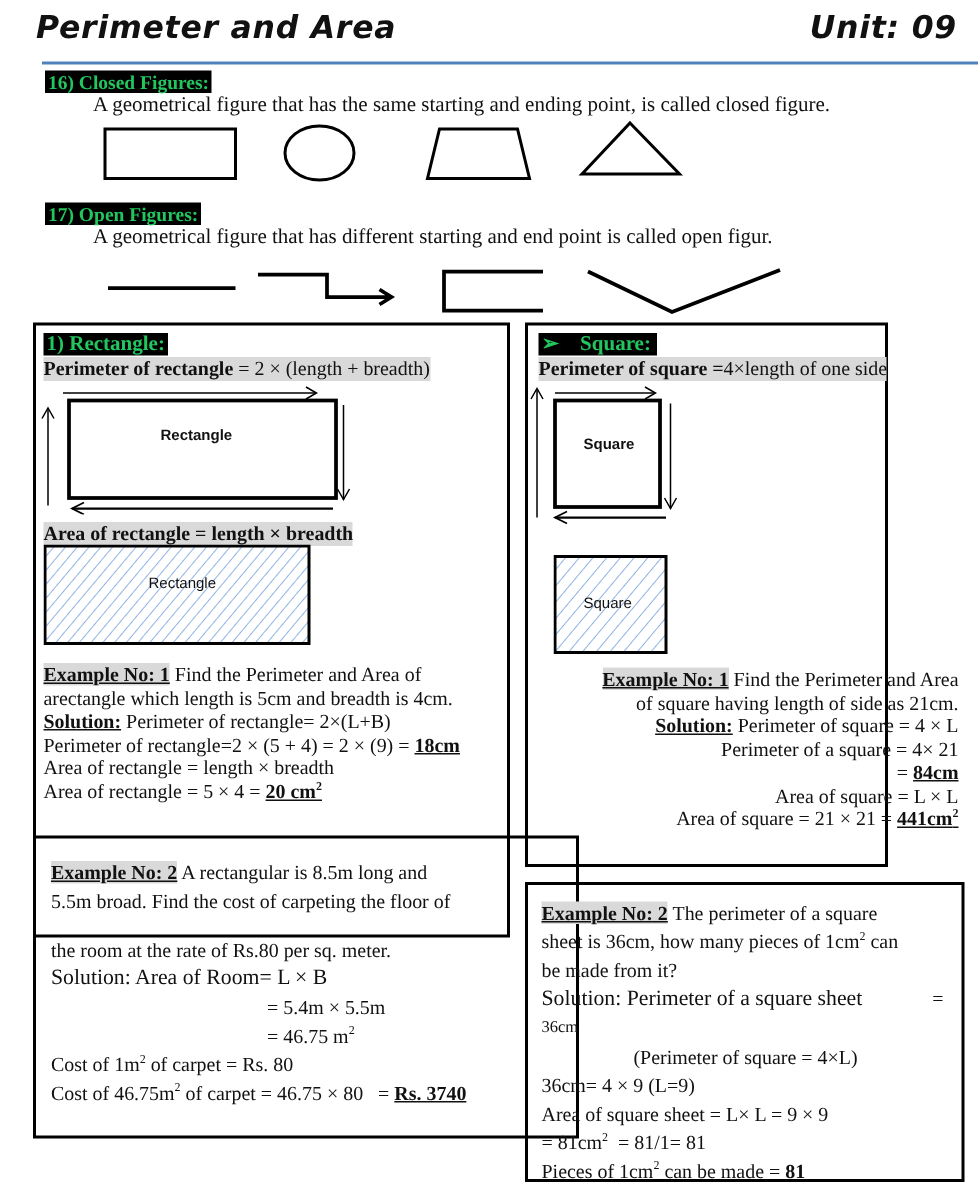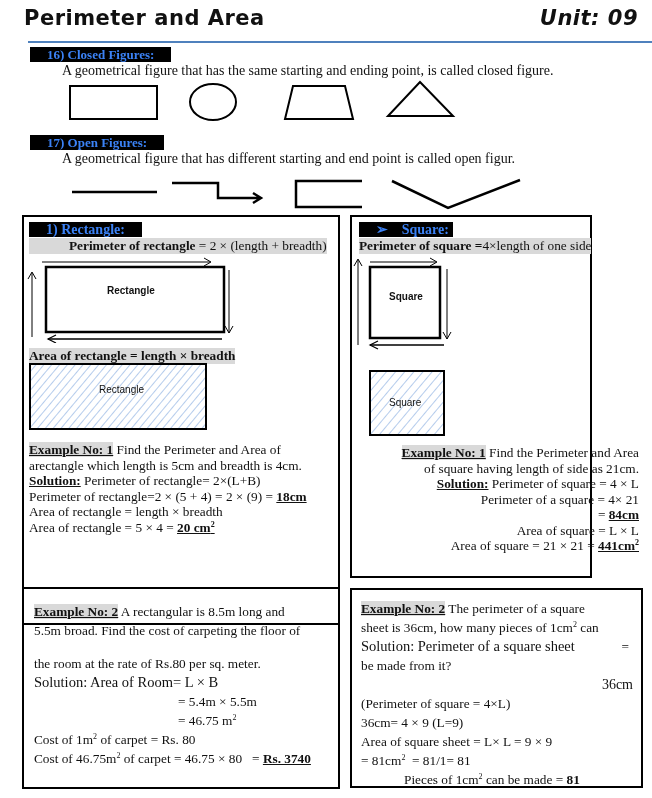--- a/index.html
+++ b/index.html
@@ -1,24 +1,24 @@
 <!DOCTYPE html>
 <html><head>
 <meta charset="utf-8">
 <style>
   html, body { margin:0; padding:0; background:#fff; }
   body { width:652px; height:798px; position:relative; overflow:hidden;
          font-family:"Liberation Serif", serif; color:#111; }
   .abs { position:absolute; }
-  .title { left:24px; top:6px; font-family:"DejaVu Sans", sans-serif; 
+  .title { left:24px; top:6px; font-family:"DejaVu Sans", sans-serif; font-style:italic;
            font-weight:bold; font-size:21px; letter-spacing:0.5px; }
   .unit { right:14px; top:6px; font-family:"DejaVu Sans", sans-serif; font-style:italic;
           font-weight:bold; font-size:21px; letter-spacing:0.5px;text-align:right; }
   .rule { left:28px; top:41px; width:624px; height:2px; background:#4f81bd; }
-  .sec-head { background:#000; color:#3b82f6; font-weight:bold; font-size:13px; padding:0 17px; line-height:15px; }
+  .sec-head { background:#000; color:#22c55e; font-weight:bold; font-size:13px; padding:0 2px; line-height:15px; }
   .sec-desc { font-size:14px; }
   .box { border:2.5px solid #000; box-sizing:border-box; }
   .hl { background:#d9d9d9; }
   .b { font-weight:bold; }
   .u { text-decoration:underline; }
   .line { font-size:13.3px; line-height:15.5px; white-space:nowrap; }
   .fig-label { font-family:"Liberation Sans", sans-serif; font-weight:bold; font-size:10px; }
   sup { font-size:8px; line-height:0; }
   .just { text-align:justify; text-align-last:left; }
 </style>
@@ -42,21 +42,21 @@
 <div class="abs sec-desc" style="left:62px;top:151px;">A geometrical figure that has different starting and end point is called open figur.</div>
 <svg class="abs" style="left:0;top:175px;" width="652" height="40">
   <line x1="72" y1="17" x2="157" y2="17" stroke="#000" stroke-width="2.5"></line>
   <path d="M172 8 L218 8 L218 23 L260 23 M253 18 L261 23 L253 28" fill="none" stroke="#000" stroke-width="2.5"></path>
   <path d="M362 6 L296 6 L296 32 L362 32" fill="none" stroke="#000" stroke-width="2.5"></path>
   <path d="M392 6 L448 33 L520 5" fill="none" stroke="#000" stroke-width="2.5"></path>
 </svg>
 
 <div class="abs box" style="left:22px;top:215px;width:318px;height:410px;">
   <div class="abs sec-head" style="left:5px;top:5px;font-size:14px;">1)     Rectangle:</div>
-  <div class="abs line hl" style="left:5px;top:21px;font-size:13.3px;padding-left:40px;">
+  <div class="abs line hl" style="left:5px;top:21px;font-size:13.3px;">
     <span class="b">Perimeter of rectangle</span><span> = 2 × (length + breadth)</span>
   </div>
   <svg class="abs" style="left:0;top:36px;" width="300" height="90">
     <line x1="18" y1="9" x2="186" y2="9" stroke="#000" stroke-width="1"></line>
     <path d="M180 5 L187 9 L180 13" fill="none" stroke="#000" stroke-width="1"></path>
     <line x1="8" y1="84" x2="8" y2="20" stroke="#000" stroke-width="1"></line>
     <path d="M4 26 L8 19 L12 26" fill="none" stroke="#000" stroke-width="1"></path>
     <rect x="22" y="14" width="178" height="65" fill="#fff" stroke="#000" stroke-width="2.5"></rect>
     <line x1="205" y1="17" x2="205" y2="80" stroke="#000" stroke-width="1"></line>
     <path d="M201 73 L205 80 L209 73" fill="none" stroke="#000" stroke-width="1"></path>
@@ -118,39 +118,39 @@
     <div class="line"><span class="b u hl">Example No: 1</span><span> Find the Perimeter and Area</span></div>
     <div class="line">of square having length of side as 21cm.</div>
     <div class="line"><span class="b u">Solution:</span><span> Perimeter of square = 4 × L</span></div>
     <div class="line">Perimeter of a square = 4× 21</div>
     <div class="line"><span>= </span><span class="b u">84cm</span></div>
     <div class="line">Area of square = L × L</div>
     <div class="line"><span>Area of square = 21 × 21 = </span><span class="b u"><span>441cm</span><sup>2</sup></span></div>
   </div>
 </div>
 
-<div class="abs box" style="left:22px;top:587px;width:318px;height:202px;">
+<div class="abs box" style="left:22px;top:557px;width:364px;height:202px;">
   <div class="abs" style="left:10px;top:13px;width:296px;">
     <div class="just" style="font-size:13.3px;line-height:19px;"><span class="b u hl">Example No: 2</span><span> A rectangular is 8.5m long and</span></div>
     <div class="just" style="font-size:13.3px;line-height:19px;">5.5m broad. Find the cost of carpeting the floor of</div>
     <div style="font-size:13.3px;line-height:19px;margin-top:14px;">the room at the rate of Rs.80 per sq. meter.</div>
     <div style="font-size:14.5px;line-height:19px;">Solution: Area of Room= L × B</div>
     <div style="font-size:13.3px;line-height:19px;padding-left:144px;">= 5.4m × 5.5m</div>
     <div style="font-size:13.3px;line-height:19px;padding-left:144px;"><span>= 46.75 m</span><sup>2</sup></div>
     <div style="font-size:13.3px;line-height:19px;"><span>Cost of 1m</span><sup>2</sup><span> of carpet = Rs. 80</span></div>
     <div style="font-size:13.3px;line-height:19px;white-space:pre;"><span>Cost of 46.75m</span><sup>2</sup><span> of carpet = 46.75 × 80   = </span><span class="b u">Rs. 3740</span></div>
   </div>
 </div>
 
 <div class="abs box" style="left:350px;top:588px;width:293px;height:200px;">
   <div class="abs" style="left:9px;top:9px;width:272px;">
     <div style="font-size:13.3px;line-height:19px;"><span class="b u hl">Example No: 2</span><span> The perimeter of a square</span></div>
     <div style="font-size:13.3px;line-height:19px;"><span>sheet is 36cm, how many pieces of 1cm</span><sup>2</sup><span> can</span></div>
+    <div style="font-size:13.3px;line-height:19px;">be made from it?</div>
     <div style="font-size:13.3px;line-height:19px;position:relative;"><span style="font-size:14.5px;">Solution: Perimeter of a square sheet</span><span style="position:absolute;right:4px;">=</span></div>
-    <div style="font-size:13.3px;line-height:19px;">be made from it?</div>
-    <div style="font-size:14px;line-height:19px;text-align:right;">36cm</div>
-    <div style="font-size:13.3px;line-height:19px;">(Perimeter of square = 4×L)</div>
+    <div style="font-size:11px;line-height:19px;">36cm</div>
+    <div style="font-size:13.3px;line-height:19px;text-align:center;">(Perimeter of square = 4×L)</div>
     <div style="font-size:13.3px;line-height:19px;">36cm= 4 × 9 (L=9)</div>
     <div style="font-size:13.3px;line-height:19px;">Area of square sheet = L× L = 9 × 9</div>
     <div style="font-size:13.3px;line-height:19px;white-space:pre;"><span>= 81cm</span><sup>2</sup><span>  = 81/1= 81</span></div>
-    <div style="font-size:13.3px;line-height:19px;margin-left:43px;"><span>Pieces of 1cm</span><sup>2</sup><span> can be made = </span><span class="b">81</span></div>
+    <div style="font-size:13.3px;line-height:19px;"><span>Pieces of 1cm</span><sup>2</sup><span> can be made = </span><span class="b">81</span></div>
   </div>
 </div>
 
 </body></html>

